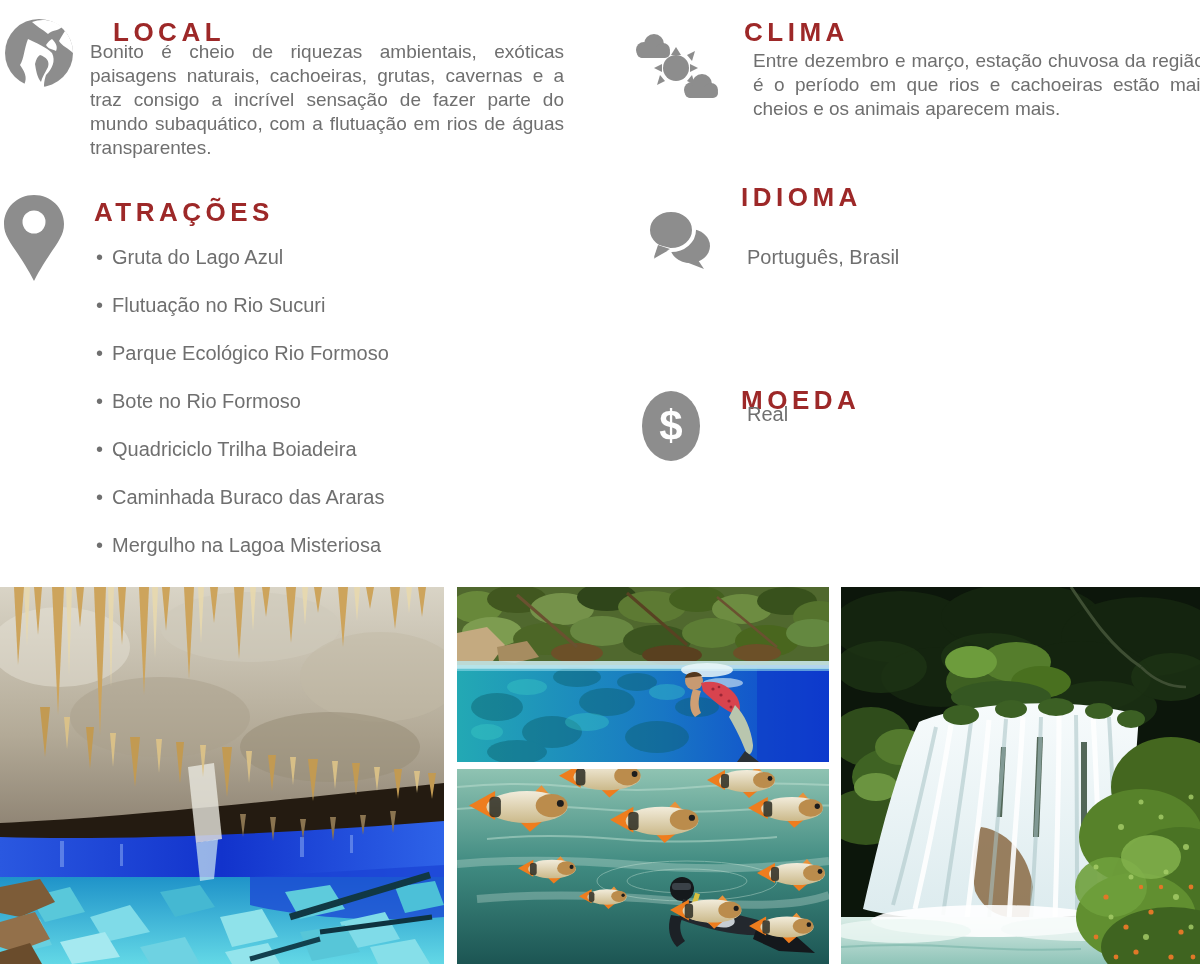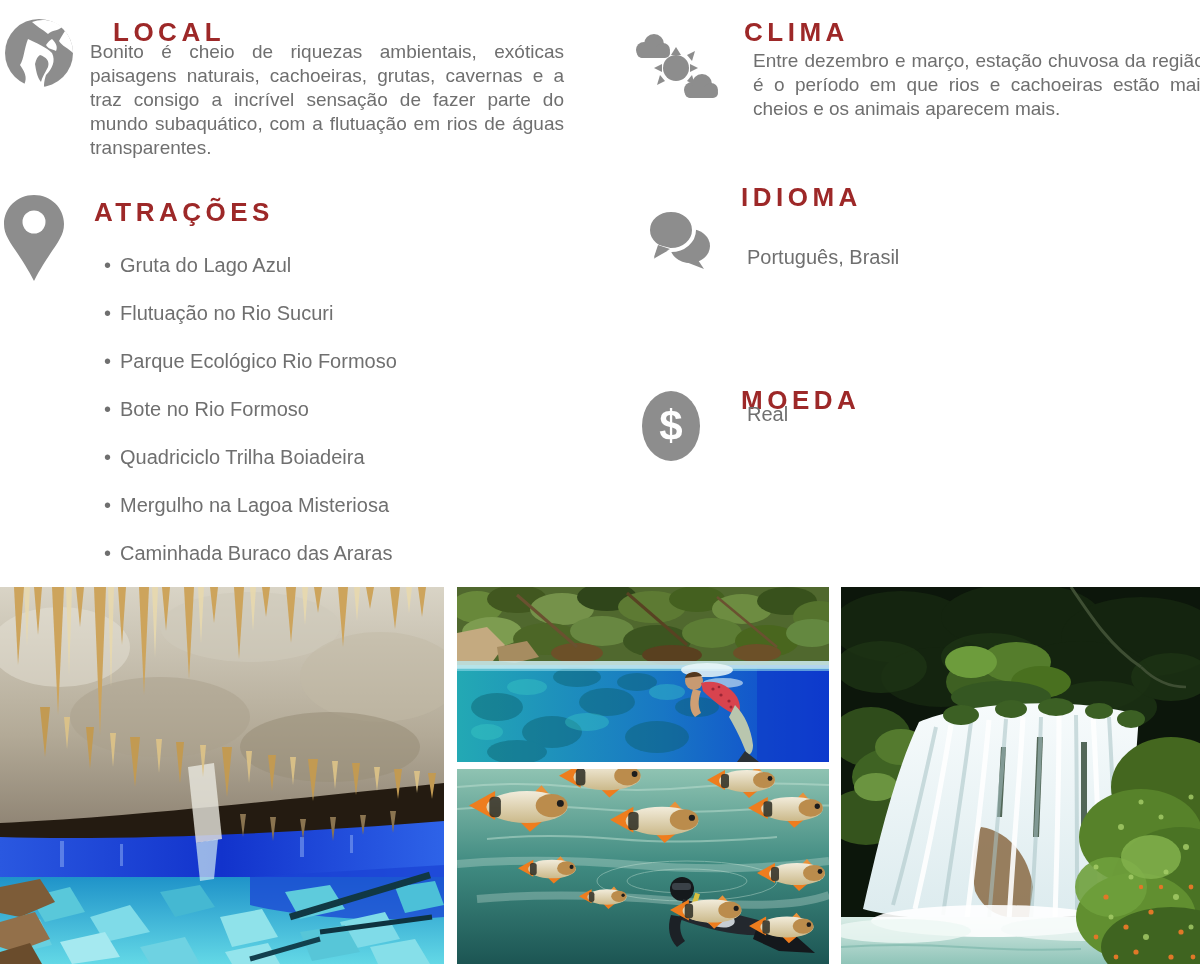--- a/index.html
+++ b/index.html
@@ -15,21 +15,21 @@
   }
   .abs{position:absolute;}
   .section-title{
     margin:0;color:var(--heading);font-size:26px;font-weight:bold;
     letter-spacing:4.5px;line-height:1;
   }
   .body-text{
     color:var(--body);font-size:19px;line-height:24px;text-align:justify;
   }
   .small-text{color:var(--body);font-size:20px;}
-  .attr-list{list-style:none;margin:8px;padding:0;color:var(--body);font-size:20px;line-height:25px;}
+  .attr-list{list-style:none;margin:0;padding:0;color:var(--body);font-size:20px;line-height:25px;}
   .attr-list li{margin-bottom:23px;white-space:nowrap;}
   .bullet{margin-right:9px;}
   svg{display:block;}
 </style>
 </head>
 <body>
 
 <div class="abs" style="left:2px;top:14px;">
   <svg width="74" height="76" viewBox="0 0 74 76">
     <circle cx="37" cy="39" r="34" fill="#8d8d8d"></circle>
@@ -71,22 +71,22 @@
     <circle cx="30" cy="27" r="11.5" fill="#ffffff"></circle>
   </svg>
 </div>
 <h2 class="abs section-title" style="left:94px;top:199px;text-align:right;">ATRAÇÕES</h2>
 <ul class="abs attr-list" style="left:96px;top:245px;">
   <li><span class="bullet">•</span><span>Gruta do Lago Azul</span></li>
   <li><span class="bullet">•</span><span>Flutuação no Rio Sucuri</span></li>
   <li><span class="bullet">•</span><span>Parque Ecológico Rio Formoso</span></li>
   <li><span class="bullet">•</span><span>Bote no Rio Formoso</span></li>
   <li><span class="bullet">•</span><span>Quadriciclo Trilha Boiadeira</span></li>
+  <li><span class="bullet">•</span><span>Caminhada Buraco das Araras</span></li>
   <li><span class="bullet">•</span><span>Mergulho na Lagoa Misteriosa</span></li>
-  <li><span class="bullet">•</span><span>Caminhada Buraco das Araras</span></li>
 </ul>
 
 <div class="abs" style="left:646px;top:207px;">
   <svg width="66" height="62" viewBox="0 0 66 62">
     <ellipse cx="44" cy="39" rx="20" ry="17" fill="#8d8d8d"></ellipse>
     <polygon points="52,53 58,62 40,55" fill="#8d8d8d"></polygon>
     <ellipse cx="25" cy="23" rx="23" ry="20" fill="#8d8d8d" stroke="#ffffff" stroke-width="4"></ellipse>
     <polygon points="11,39 5,55 26,43" fill="#8d8d8d" stroke="#ffffff" stroke-width="3"></polygon>
     <polygon points="12,38 8,50 24,42" fill="#8d8d8d"></polygon>
   </svg>

